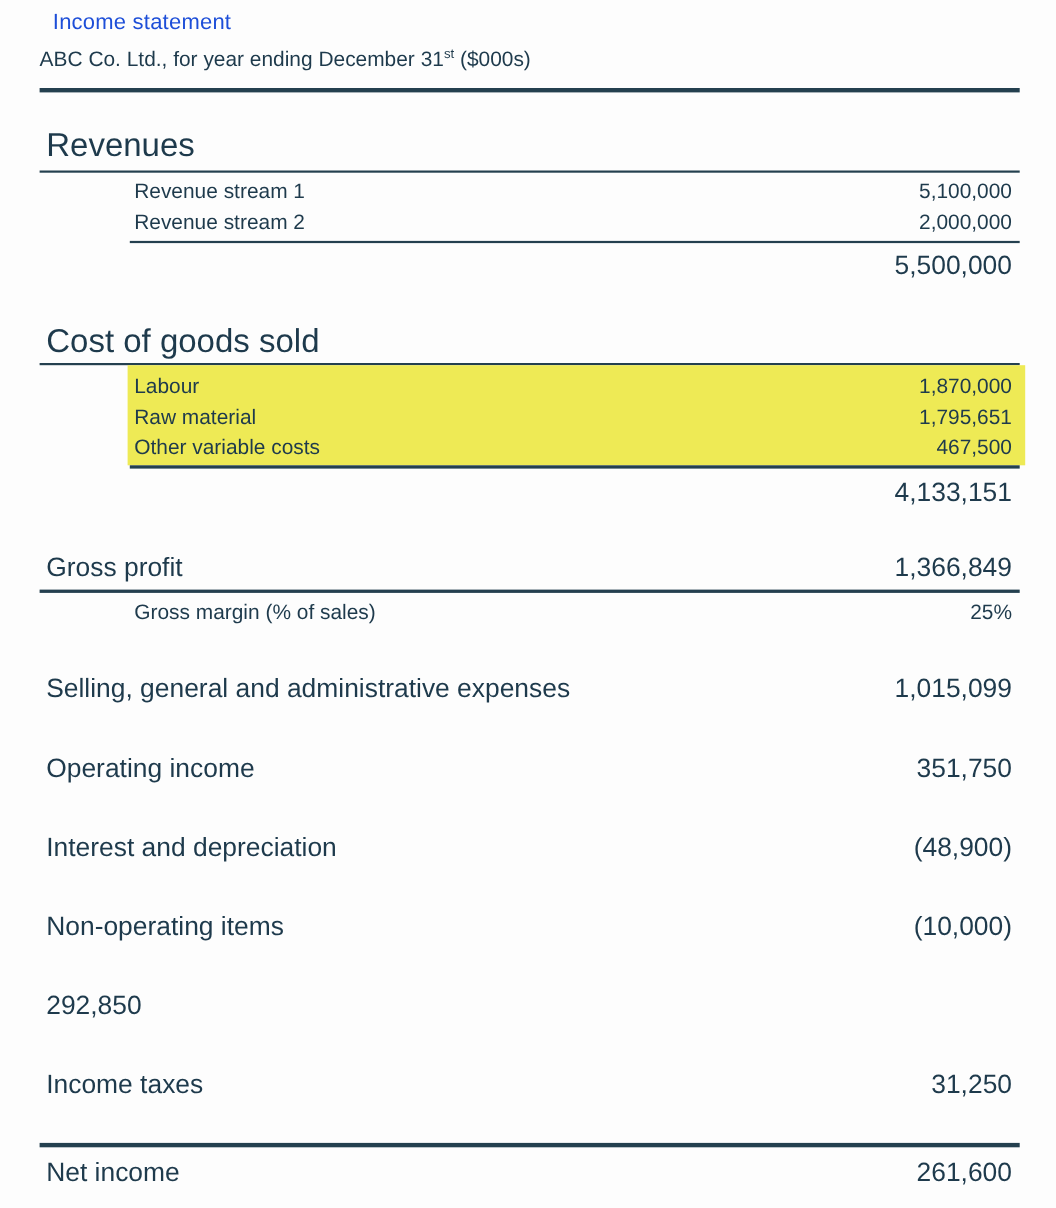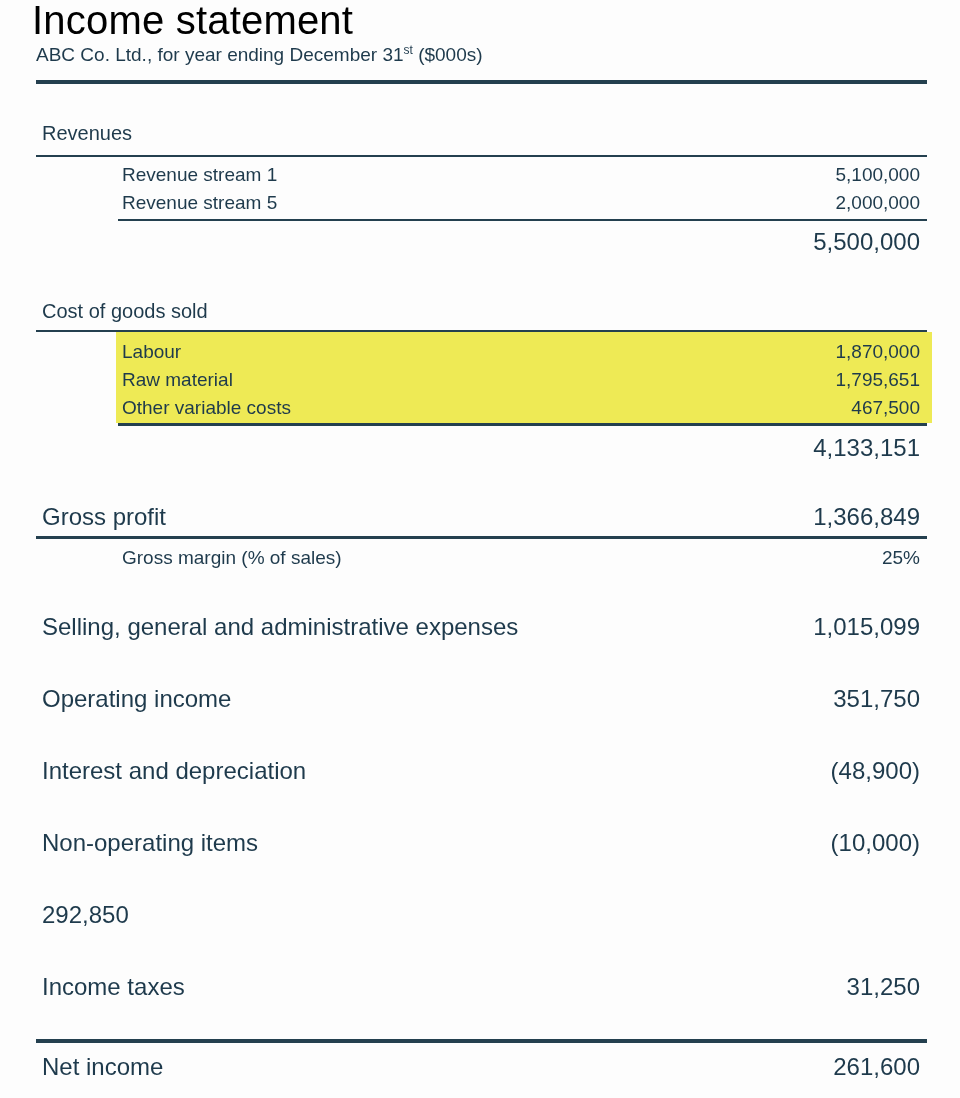--- a/index.html
+++ b/index.html
@@ -11,25 +11,25 @@
     position: relative;
     width: 960px;
     height: 1098px;
     background: #fdfdfd;
     font-family: "Liberation Sans", sans-serif;
     color: #1e3a4c;
     overflow: hidden;
   }
   .page-title {
     position: absolute;
-    left: 32px;
+    left: 48px;
     top: 0px;
-    font-size: 40px;
+    font-size: 20px;
     line-height: 40px;
-    color: #000000;
+    color: #1d4ed8;
     letter-spacing: 0.2px;
   }
   .page-subtitle {
     position: absolute;
     left: 36px;
     top: 42px;
     font-size: 19px;
     line-height: 26px;
   }
   .page-subtitle sup {
@@ -60,21 +60,21 @@
     line-height: 30px;
   }
   .row.detail {
     left: 122px;
     font-size: 19px;
     line-height: 24px;
   }
   .section-heading {
     position: absolute;
     left: 42px;
-    font-size: 20px;
+    font-size: 30px;
     line-height: 30px;
   }
   .total-value {
     position: absolute;
     right: 40px;
     font-size: 24px;
     line-height: 30px;
     text-align: right;
   }
   .highlight-box {
@@ -98,21 +98,21 @@
   <div class="rule h4" style="top:80px"></div>
 
   <div class="section-heading" style="top:118px">Revenues</div>
   <div class="rule h2" style="top:155px"></div>
 
   <div class="row detail" style="top:163px">
     <span>Revenue stream 1</span>
     <span>5,100,000</span>
   </div>
   <div class="row detail" style="top:191px">
-    <span>Revenue stream 5</span>
+    <span>Revenue stream 2</span>
     <span>2,000,000</span>
   </div>
 
   <div class="rule h2 indent" style="top:219px"></div>
   <div class="total-value" style="top:227px">5,500,000</div>
 
   <div class="section-heading" style="top:296px">Cost of goods sold</div>
   <div class="rule h2" style="top:330px"></div>
 
   <div class="highlight-box"></div>

